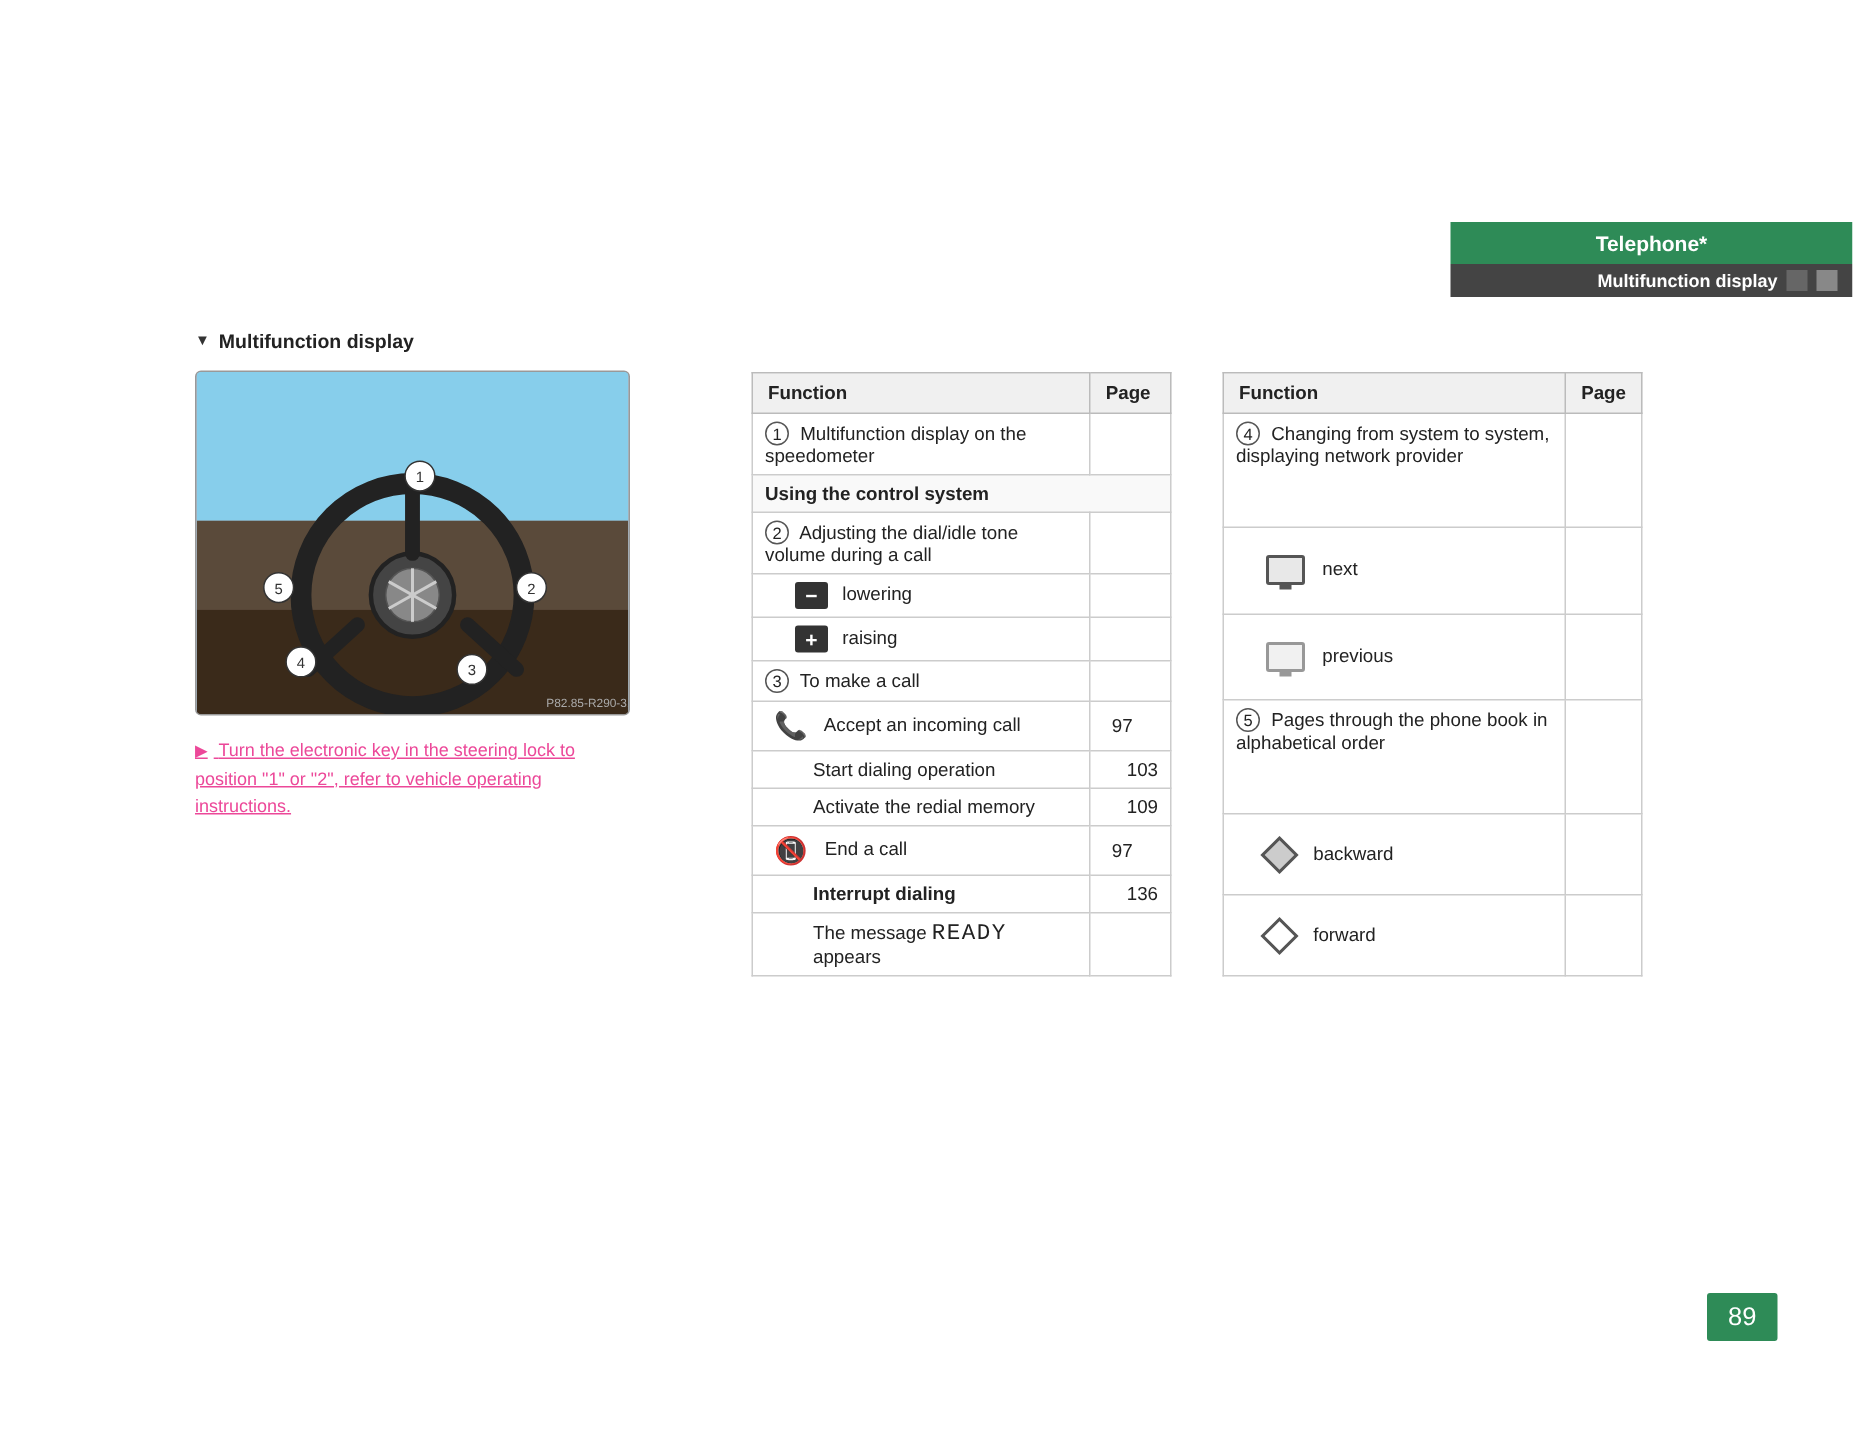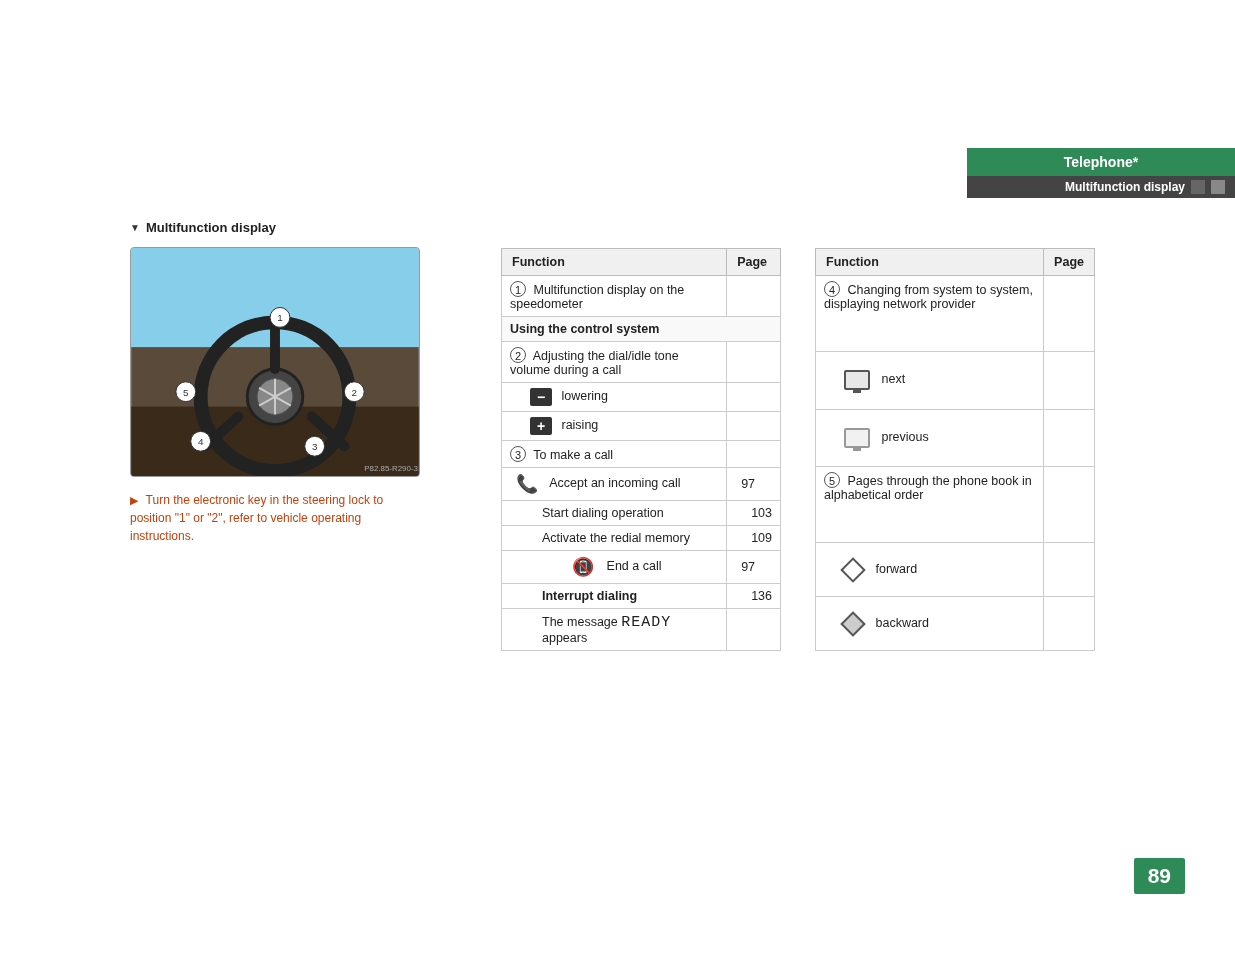--- a/index.html
+++ b/index.html
@@ -81,22 +81,23 @@
       margin-bottom: 14px;
     }
     
     .steering-image svg {
       width: 100%;
       height: 100%;
     }
     .instruction-text {
       font-size: 12px;
       line-height: 1.5;
-      color: #c2410c;
+      color: #ec4899;
       max-width: 290px;
+      text-decoration: underline;
     }
     .instruction-text .arrow {
       font-size: 11px;
       margin-right: 4px;
     }
 
     
     .tables-area {
       position: absolute;
       left: 470px;
@@ -197,22 +198,22 @@
       background: #555;
     }
 
     
     .page-number {
       position: absolute;
       bottom: 60px;
       right: 50px;
       background: #2e8b57;
       color: #fff;
-      font-weight: bold;
-      font-size: 21px;
+      font-weight: normal;
+      font-size: 17px;
       padding: 6px 14px;
       border-radius: 2px;
     }
 
     .ready-text {
       font-family: 'Courier New', monospace;
       font-size: 15px;
       letter-spacing: 1px;
     }
 
@@ -349,21 +350,21 @@
         <td style="padding-left:40px;">Start dialing operation</td>
         <td class="page-col">103</td>
       </tr>
 
       <tr class="sub-row">
         <td style="padding-left:40px;">Activate the redial memory</td>
         <td class="page-col">109</td>
       </tr>
 
       <tr class="icon-row">
-        <td style="padding-left:14px;text-align:center;">
+        <td style="padding-left:14px;">
           <span class="phone-icon">📵</span>
           End a call
         </td>
         <td class="page-col">97</td>
       </tr>
 
       <tr class="sub-row">
         <td style="padding-left:40px;font-weight:bold;">Interrupt dialing</td>
         <td class="page-col">136</td>
       </tr>
@@ -415,30 +416,30 @@
       <tr>
         <td class="func-col">
           <span class="num-label">5</span>
           Pages through the phone book in alphabetical order
         </td>
         <td class="page-col"></td>
       </tr>
 
       <tr class="icon-row row-no-border">
         <td style="padding-left:28px;">
+          <span style="display:inline-block;width:18px;height:18px;transform:rotate(45deg);border:2px solid #555;margin-right:10px;vertical-align:middle;background:#ccc;"></span>
+          backward
+        </td>
+        <td class="page-col"></td>
+      </tr>
+
+      <tr class="icon-row row-no-border">
+        <td style="padding-left:28px;">
           <span style="display:inline-block;width:18px;height:18px;transform:rotate(45deg);border:2px solid #555;margin-right:10px;vertical-align:middle;background:transparent;"></span>
           forward
-        </td>
-        <td class="page-col"></td>
-      </tr>
-
-      <tr class="icon-row row-no-border">
-        <td style="padding-left:28px;">
-          <span style="display:inline-block;width:18px;height:18px;transform:rotate(45deg);border:2px solid #555;margin-right:10px;vertical-align:middle;background:#ccc;"></span>
-          backward
         </td>
         <td class="page-col"></td>
       </tr>
     </tbody>
   </table>
 </div>
 
 <div class="page-number">89</div>
 
 </body></html>

